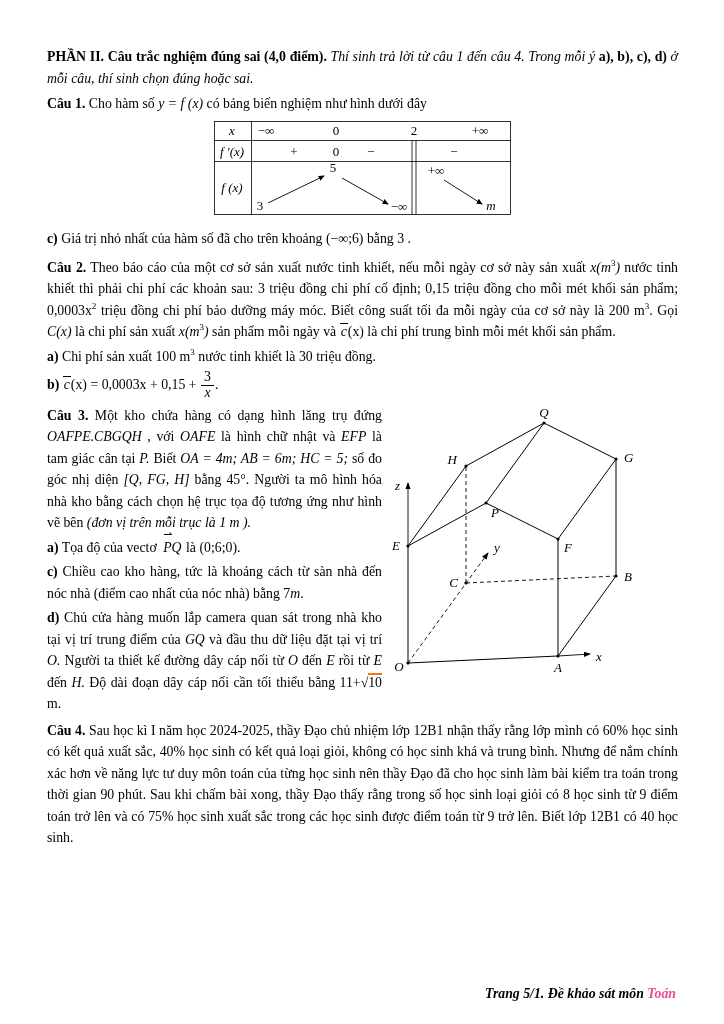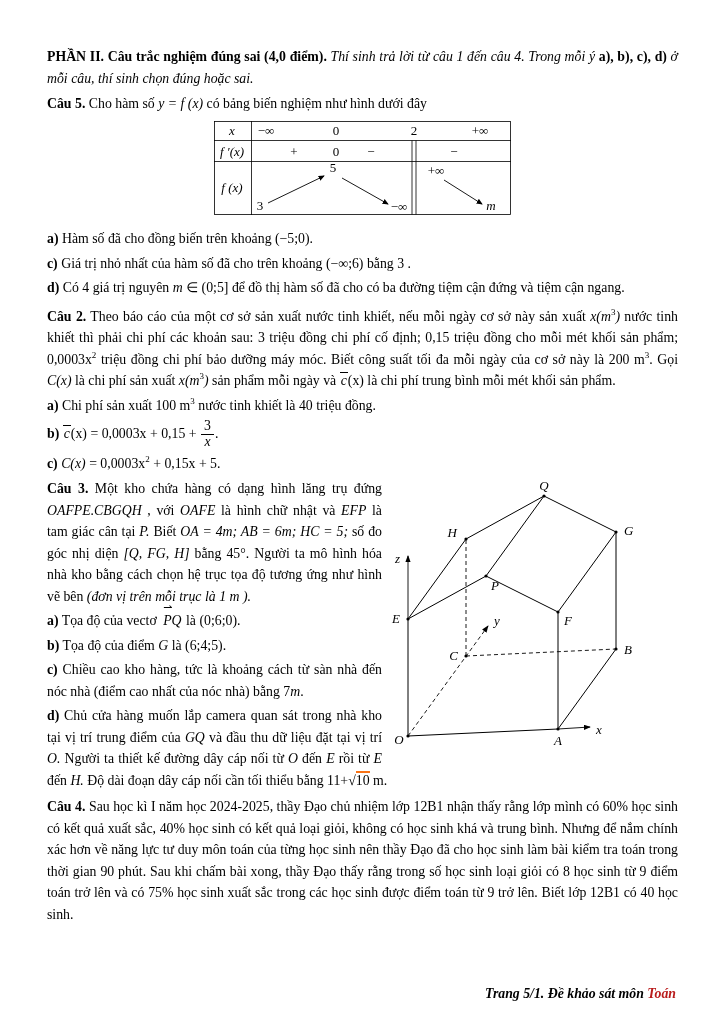--- a/index.html
+++ b/index.html
@@ -27,21 +27,21 @@
   .footer{position:absolute;right:48px;bottom:20px;font-weight:bold;font-style:italic;}
 </style>
 </head>
 <body>
 
 <div class="page">
   <div class="content">
 
     <p><b>PHẦN II. Câu trắc nghiệm đúng sai (4,0 điểm).</b><i> Thí sinh trả lời từ câu 1 đến câu 4. Trong mỗi ý </i><b>a), b), c), d)</b><i> ở mỗi câu, thí sinh chọn đúng hoặc sai.</i></p>
 
-    <p class="qhead"><b>Câu 5.</b><span> Cho hàm số </span><span class="mi">y = f (x)</span><span> có bảng biến nghiệm như hình dưới đây</span></p>
+    <p class="qhead"><b>Câu 1.</b><span> Cho hàm số </span><span class="mi">y = f (x)</span><span> có bảng biến nghiệm như hình dưới đây</span></p>
 
     <div class="tblwrap">
       <svg width="297" height="94" viewBox="0 0 297 94">
         <defs>
           <marker id="arrA" markerWidth="9" markerHeight="8" refX="6" refY="3" orient="auto">
             <path d="M0,0 L7,3 L0,6 Z" fill="#000"></path>
           </marker>
         </defs>
         <g stroke="#000" stroke-width="0.8" fill="none">
           <rect x="0.5" y="0.5" width="296" height="93"></rect>
@@ -70,31 +70,28 @@
           <text x="18" y="71" font-style="italic">f (x)</text>
           <text x="46" y="89">3</text>
           <text x="119" y="51">5</text>
           <text x="185" y="90">−∞</text>
           <text x="222" y="54">+∞</text>
           <text x="277" y="89" font-style="italic">m</text>
         </g>
       </svg>
     </div>
 
-    <p class="item"><b>a)</b><span> Hàm số đã cho đồng biến trên khoảng (−5;0).</span></p>
     <p class="item"><b>c)</b><span> Giá trị nhỏ nhất của hàm số đã cho trên khoảng (−∞;6) bằng 3 .</span></p>
-    <p class="item"><b>d)</b><span> Có 4 giá trị nguyên </span><span class="mi">m</span><span> ∈ (0;5]</span><span> để đồ thị hàm số đã cho có ba đường tiệm cận đứng và tiệm cận ngang.</span></p>
 
     <p class="qhead qgap"><b>Câu 2.</b><span> Theo báo cáo của một cơ sở sản xuất nước tinh khiết, nếu mỗi ngày cơ sở này sản xuất </span><span class="mi">x(m</span><sup>3</sup><span class="mi">)</span><span> nước tinh khiết thì phải chi phí các khoản sau: 3 triệu đồng chi phí cố định; 0,15 triệu đồng cho mỗi mét khối sản phẩm; </span><span>0,0003x</span><sup>2</sup><span> triệu đồng chi phí bảo dưỡng máy móc. Biết công suất tối đa mỗi ngày của cơ sở này là </span><span>200 m</span><sup>3</sup><span>. Gọi </span><span class="mi">C(x)</span><span> là chi phí sản xuất </span><span class="mi">x(m</span><sup>3</sup><span class="mi">)</span><span> sản phẩm mỗi ngày và </span><span class="obar">c</span><span>(x)</span><span> là chi phí trung bình mỗi mét khối sản phẩm.</span></p>
 
-    <p class="item"><b>a)</b><span> Chi phí sản xuất </span><span>100 m</span><sup>3</sup><span> nước tinh khiết là 40 triệu đồng.</span></p>
+    <p class="item"><b>a)</b><span> Chi phí sản xuất </span><span>100 m</span><sup>3</sup><span> nước tinh khiết là 30 triệu đồng.</span></p>
 
     <p class="item"><b>b)</b> <span class="obar">c</span><span>(x) = 0,0003x + 0,15 + </span><span class="frac"><span class="num">3</span><span class="den">x</span></span><span>.</span></p>
 
-    <p class="item"><b>c)</b> <span class="mi">C(x)</span><span> = 0,0003x</span><sup>2</sup><span> + 0,15x + 5</span><span>.</span></p>
 
 
     <div>
       <div class="fig3d">
         <svg width="288" height="270" viewBox="0 0 288 270">
           <defs>
             <marker id="arrB" markerWidth="9" markerHeight="8" refX="7" refY="3" orient="auto">
               <path d="M0,0 L8,3 L0,6 Z" fill="#000"></path>
             </marker>
           </defs>
@@ -141,25 +138,24 @@
             <text x="104" y="147">y</text>
             <text x="206" y="256">x</text>
           </g>
         </svg>
       </div>
 
       <p class="qhead"><b>Câu 3.</b><span> Một kho chứa hàng có dạng hình lăng trụ đứng </span><span class="mi">OAFPE.CBGQH</span><span> , với </span><span class="mi">OAFE</span><span> là hình chữ nhật và </span><span class="mi">EFP</span><span> là tam giác cân tại </span><span class="mi">P.</span><span> Biết </span><span class="mi">OA = 4m; AB = 6m; HC = 5;</span><span> số đo góc nhị diện </span><span class="mi">[Q, FG, H]</span><span> bằng 45°. Người ta mô hình hóa nhà kho bằng cách chọn hệ trục tọa độ tương ứng như hình vẽ bên </span><i>(đơn vị trên mỗi trục là 1 m ).</i></p>
 
       <p class="item"><b>a)</b><span> Tọa độ của vectơ </span><span class="vec"><span class="vecarrow">⇀</span><span>PQ</span></span><span> là </span><span>(0;6;0)</span><span>.</span></p>
 
-      <p class="item"><b>b)</b><span> Tọa độ của điểm </span><span class="mi">G</span><span> là </span><span>(6;4;5).</span></p>
 
       <p class="item"><b>c)</b><span> Chiều cao kho hàng, tức là khoảng cách từ sàn nhà đến nóc nhà (điểm cao nhất của nóc nhà) bằng 7</span><span class="mi">m</span><span>.</span></p>
 
       <p class="item"><b>d)</b><span> Chủ cửa hàng muốn lắp camera quan sát trong nhà kho tại vị trí trung điểm của </span><span class="mi">GQ</span><span> và đầu thu dữ liệu đặt tại vị trí </span><span class="mi">O.</span><span> Người ta thiết kế đường dây cáp nối từ </span><span class="mi">O</span><span> đến </span><span class="mi">E</span><span> rồi từ </span><span class="mi">E</span><span> đến </span><span class="mi">H.</span><span> Độ dài đoạn dây cáp nối cần tối thiểu bằng 11+</span><span class="sqrtwrap"><span>√</span><span class="rad">10</span></span><span> m.</span></p>
     </div>
 
     <p class="q4"><b>Câu 4.</b><span> Sau học kì I năm học 2024-2025, thầy Đạo chủ nhiệm lớp 12B1 nhận thấy rằng lớp mình có 60% học sinh có kết quả xuất sắc, 40% học sinh có kết quả loại giỏi, không có học sinh khá và trung bình. Nhưng để nắm chính xác hơn về năng lực tư duy môn toán của từng học sinh nên thầy Đạo đã cho học sinh làm bài kiểm tra toán trong thời gian 90 phút. Sau khi chấm bài xong, thầy Đạo thấy rằng trong số học sinh loại giỏi có 8 học sinh từ 9 điểm toán trở lên và có 75% học sinh xuất sắc trong các học sinh được điểm toán từ 9 trở lên. Biết lớp 12B1 có 40 học sinh.</span></p>
 
   </div>
 
-  <div class="footer"><span>Trang 5/1. Đề khảo sát môn </span><span style="color: #b91c1c;">Toán</span></div>
+  <div class="footer"><span>Trang 5/1. Đề khảo sát môn </span><span style="color: #ec4899;">Toán</span></div>
 </div>
 
 </body></html>

